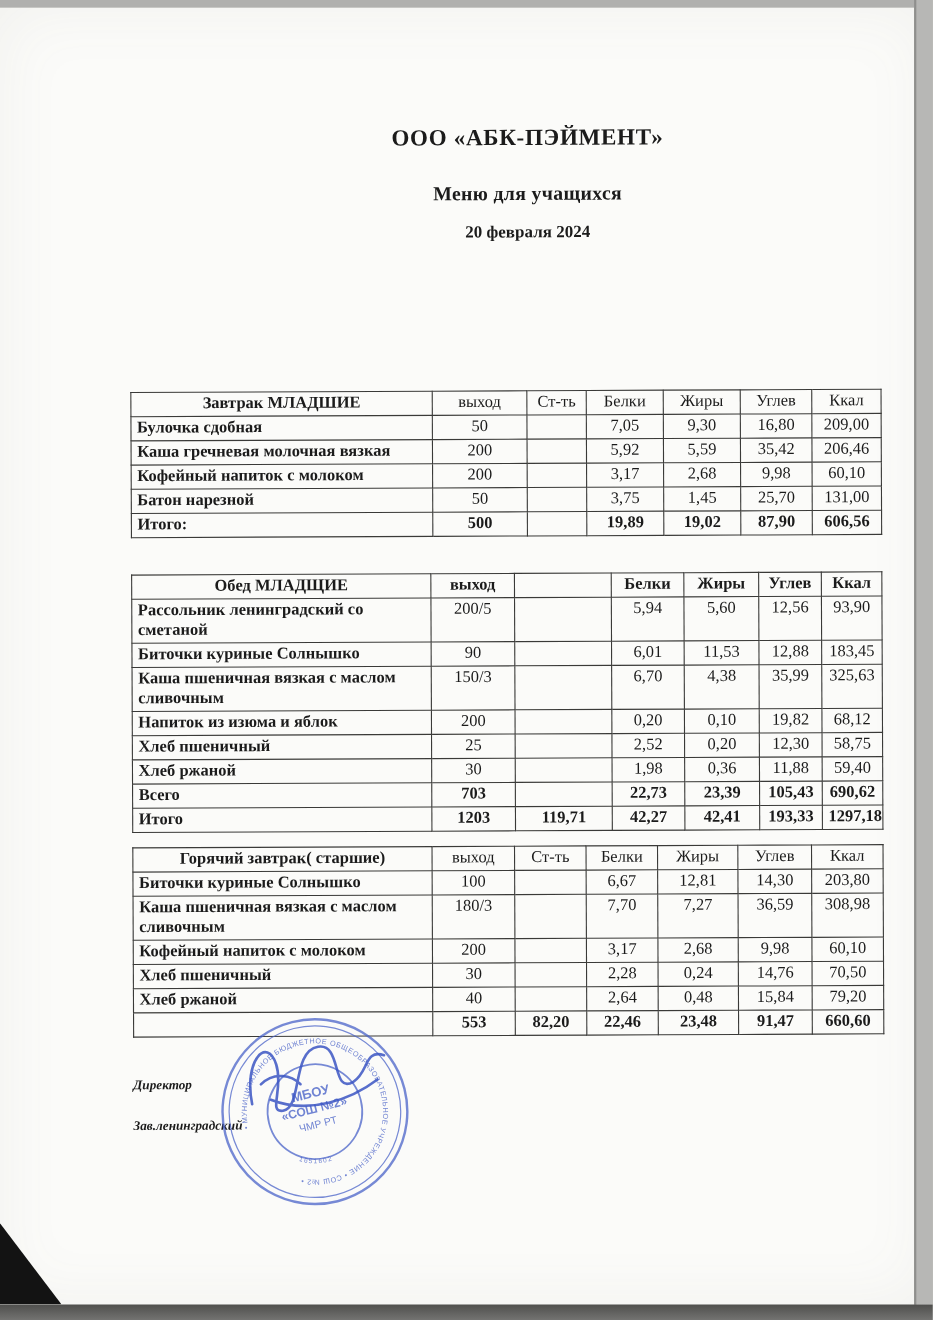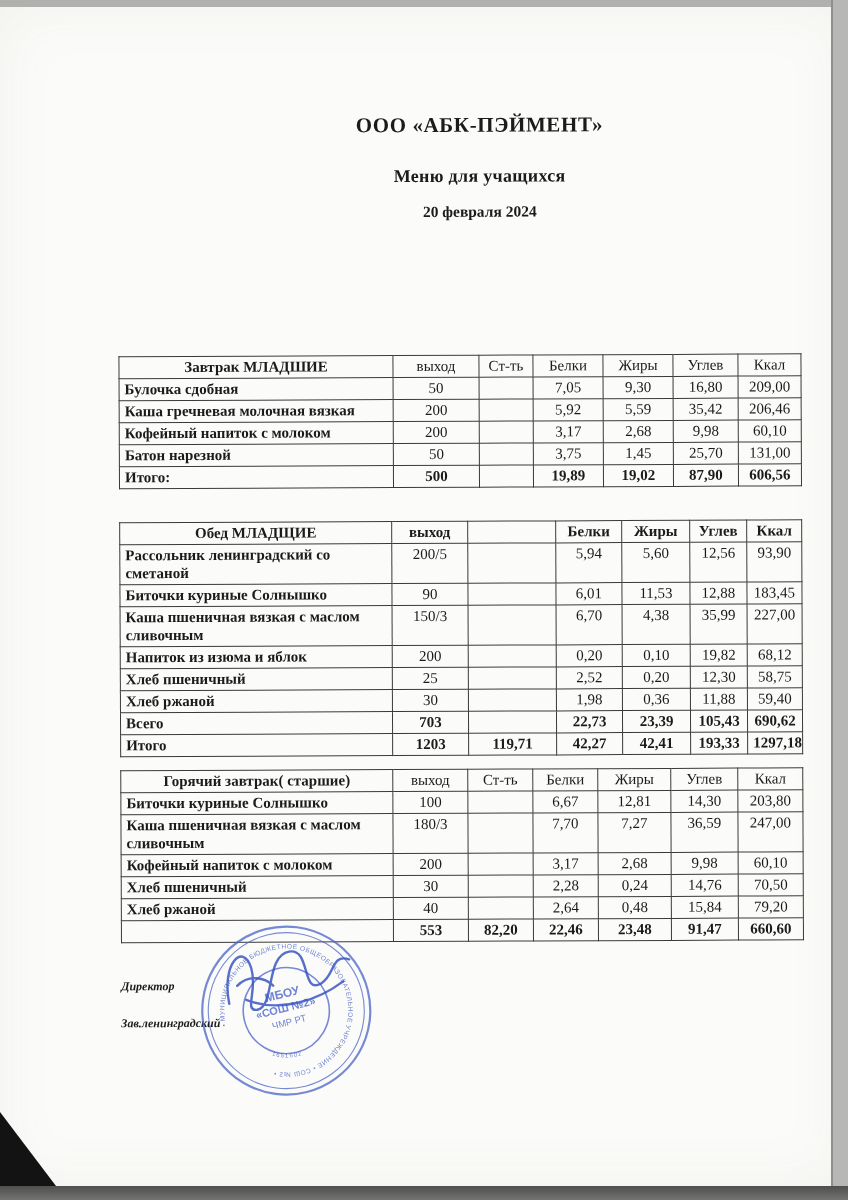--- a/index.html
+++ b/index.html
@@ -165,21 +165,21 @@
             <td class="val-cell">12,88</td>
             <td class="val-cell">183,45</td>
           </tr>
           <tr>
             <td class="name-cell">Каша пшеничная вязкая с маслом сливочным</td>
             <td class="val-cell">150/3</td>
             <td class="val-cell"></td>
             <td class="val-cell">6,70</td>
             <td class="val-cell">4,38</td>
             <td class="val-cell">35,99</td>
-            <td class="val-cell">227,00</td>
+            <td class="val-cell">325,63</td>
           </tr>
           <tr>
             <td class="name-cell">Напиток из изюма и яблок</td>
             <td class="val-cell">200</td>
             <td class="val-cell"></td>
             <td class="val-cell">0,20</td>
             <td class="val-cell">0,10</td>
             <td class="val-cell">19,82</td>
             <td class="val-cell">68,12</td>
           </tr>
@@ -251,21 +251,21 @@
             <td class="val-cell">14,30</td>
             <td class="val-cell">203,80</td>
           </tr>
           <tr>
             <td class="name-cell">Каша пшеничная вязкая с маслом сливочным</td>
             <td class="val-cell">180/3</td>
             <td class="val-cell"></td>
             <td class="val-cell">7,70</td>
             <td class="val-cell">7,27</td>
             <td class="val-cell">36,59</td>
-            <td class="val-cell">247,00</td>
+            <td class="val-cell">308,98</td>
           </tr>
           <tr>
             <td class="name-cell">Кофейный  напиток с молоком</td>
             <td class="val-cell">200</td>
             <td class="val-cell"></td>
             <td class="val-cell">3,17</td>
             <td class="val-cell">2,68</td>
             <td class="val-cell">9,98</td>
             <td class="val-cell">60,10</td>
           </tr>

